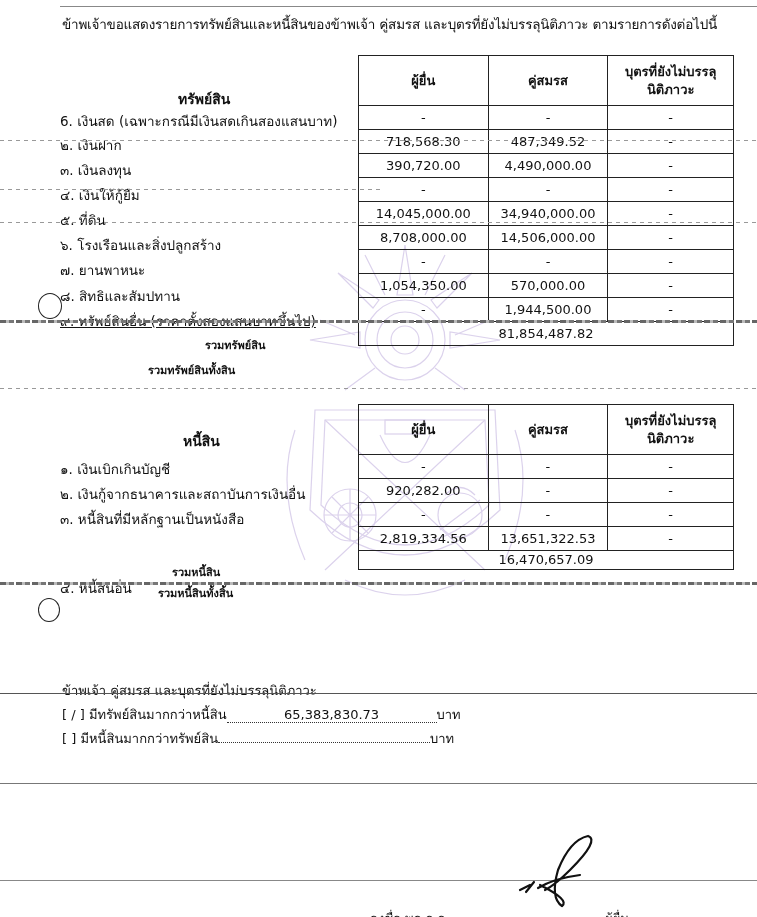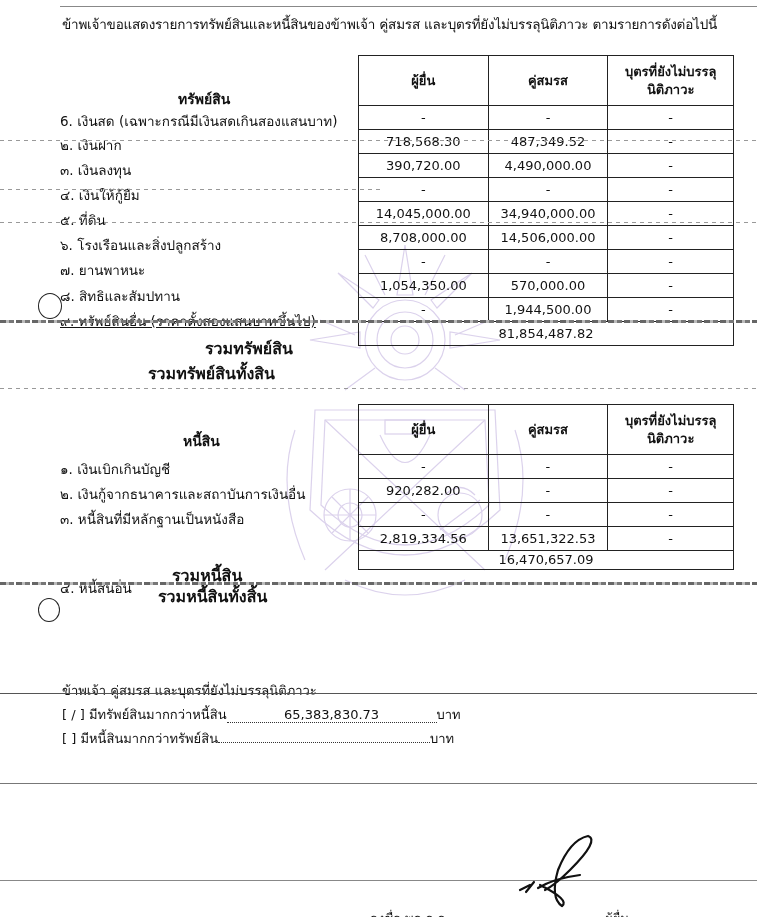--- a/index.html
+++ b/index.html
@@ -3,21 +3,21 @@
 <meta charset="utf-8">
 <style>
   html, body { margin:0; padding:0; background:#fff; }
   body { width:757px; height:917px; position:relative; overflow:hidden;
          font-family:"DejaVu Sans", sans-serif; color:#111; }
   .abs { position:absolute; }
   .top-rule { left:60px; top:6px; width:697px; height:1px; background:#888; }
   .intro { left:62px; top:13px; font-size:13.5px; letter-spacing:-0.2px; white-space:nowrap; }
   .sec-title { font-weight:bold; font-size:14px; white-space:nowrap; }
   .item { font-size:13.5px; white-space:nowrap; left:60px; }
-  .total-label { font-weight:bold; font-size:16px; white-space:nowrap; }
+  .total-label { font-weight:bold; font-size:11px; white-space:nowrap; }
   table.grid { position:absolute; border-collapse:collapse; font-family:"DejaVu Sans", sans-serif; }
   table.grid td { border:1.3px solid #222; text-align:center; font-size:13px; padding:0; height:23px; line-height:23px; white-space:nowrap; }
   table.grid td.hd { height:49px; line-height:18px; font-weight:bold; font-size:13px; }
   .watermark { left:255px; top:230px; width:300px; height:380px; opacity:0.35; }
   .scanline { height:3px; background:repeating-linear-gradient(90deg,#666 0 6px,#bbb 6px 9px,#777 9px 14px,transparent 14px 16px); }
   .dashline { height:1px; background:repeating-linear-gradient(90deg,#999 0 4px,transparent 4px 8px); }
   .circle { border:1.5px solid #222; border-radius:50%; }
   .summary { left:62px; font-size:13px; white-space:nowrap;margin-top:44px; }
   .dots { display:inline-block; border-bottom:1px dotted #333; text-align:center; vertical-align:baseline; }
   .sig { left:370px; top:908px; font-size:13px; white-space:nowrap; }

